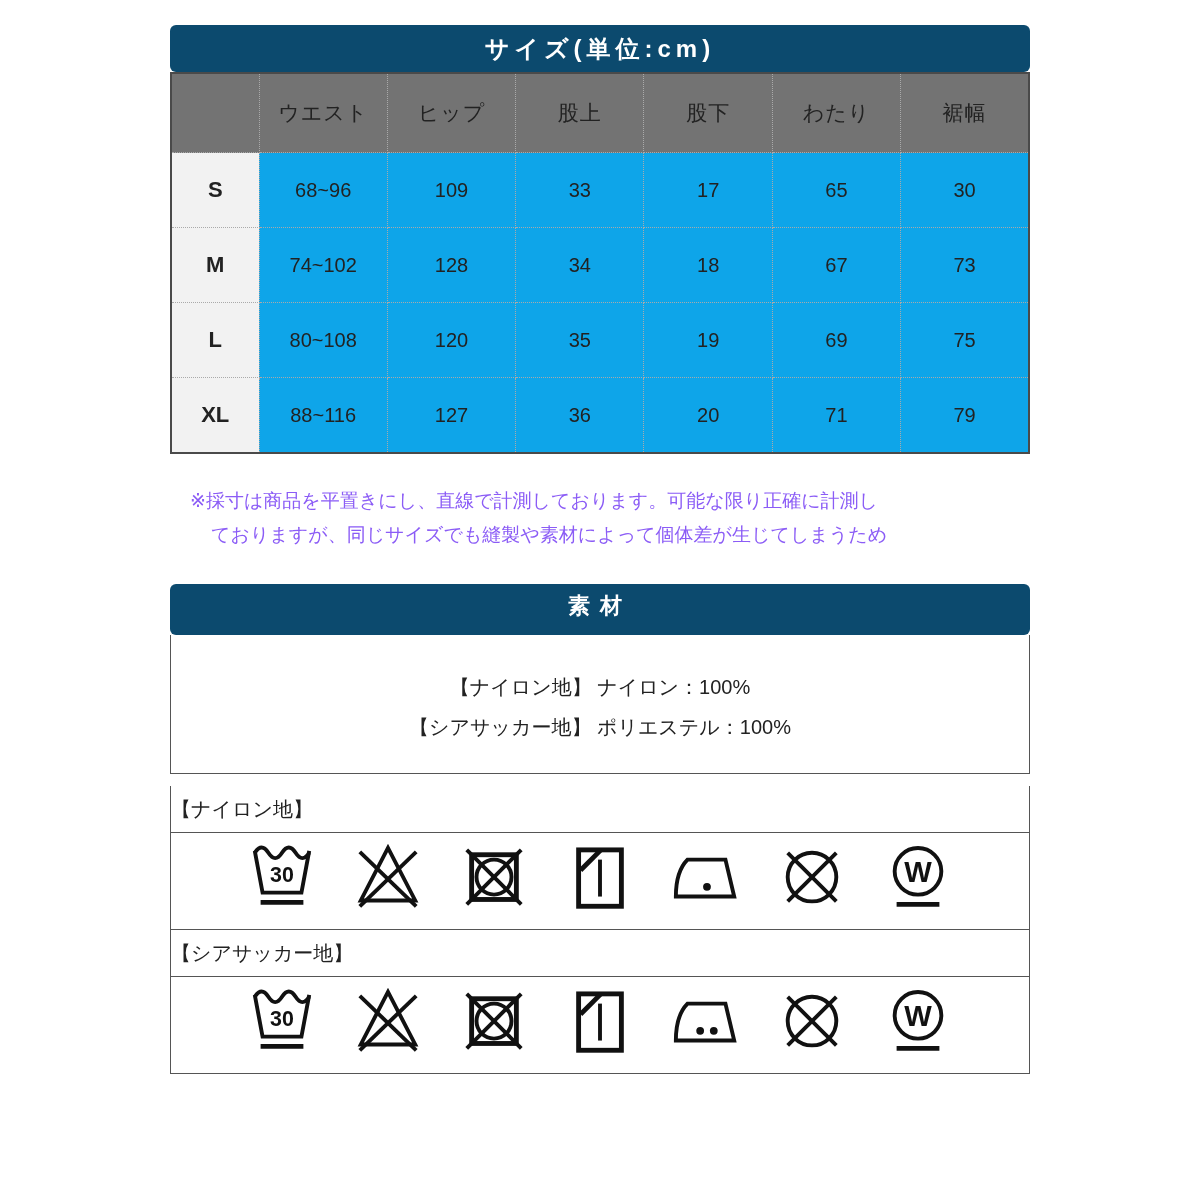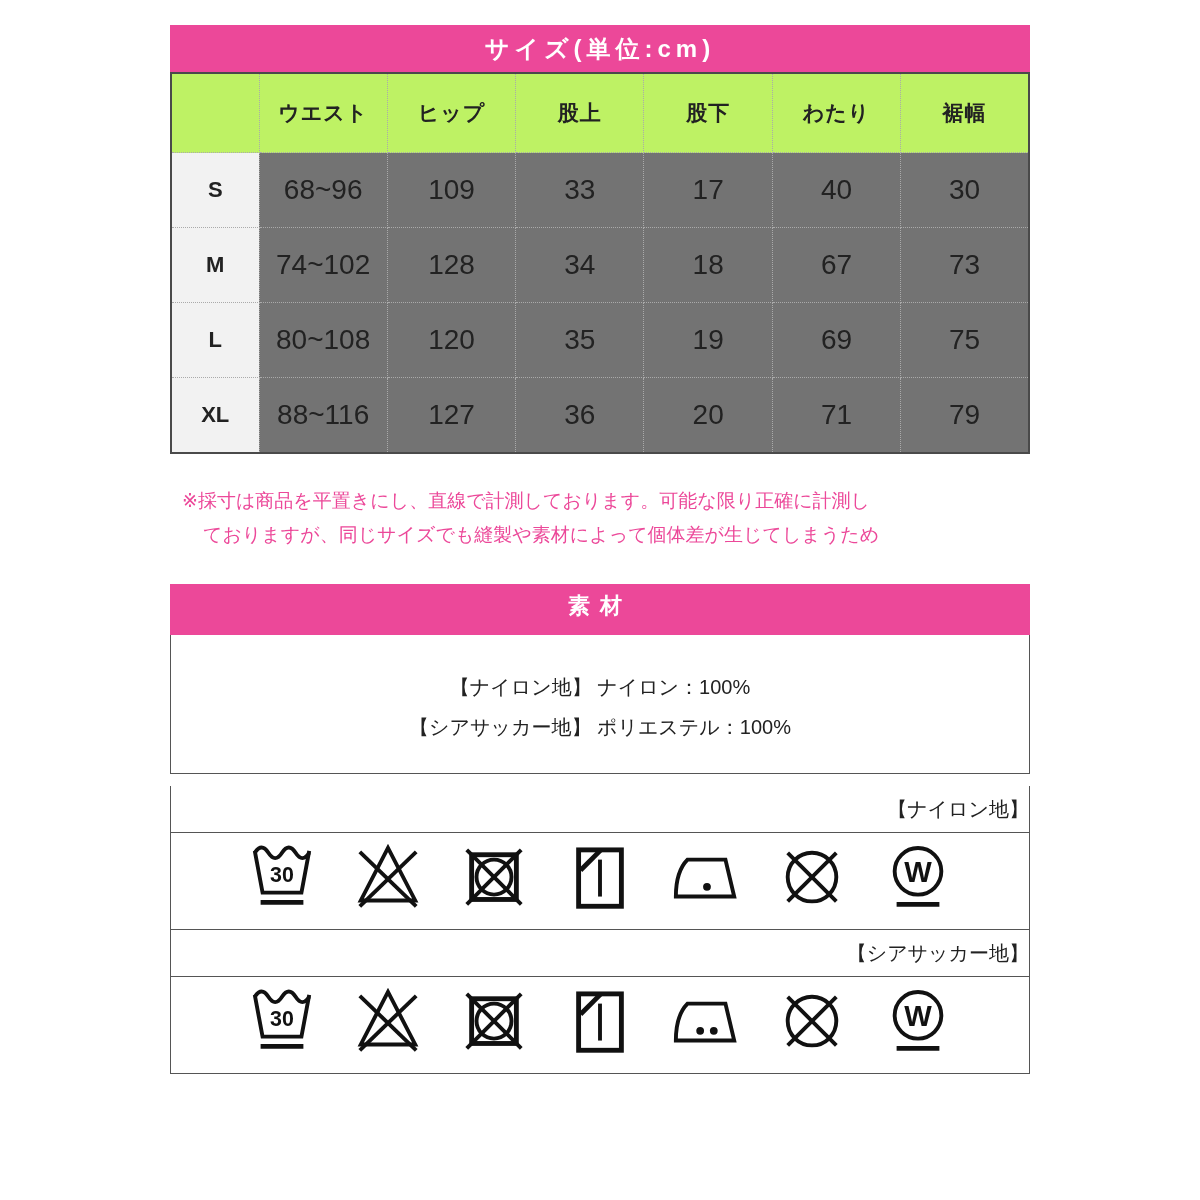--- a/index.html
+++ b/index.html
@@ -4,60 +4,60 @@
 <style>
   html,body{margin:0;padding:0;}
   body{
     width:1200px;height:1200px;background:#ffffff;color:#222;
     font-family:"Liberation Sans","DejaVu Sans",sans-serif;
   }
   .wrap{width:860px;margin:0 auto;padding-top:25px;}
 
   
   .bar{
-    background:#ec4899;color:#ffffff;font-weight:bold;text-align:center;
+    background:#0c4a6e;color:#ffffff;font-weight:bold;text-align:center;border-radius:6px;
   }
   .size-bar{height:47px;line-height:47px;font-size:24px;letter-spacing:5px;}
   .mid-bar{height:51px;line-height:44px;font-size:22px;letter-spacing:10px;}
 
   
   table.size-table{
     width:100%;border-collapse:collapse;border:2px solid #4a4a4a;table-layout:fixed;
   }
   table.size-table th,table.size-table td{
     border:1px dotted #aaaaaa;text-align:center;vertical-align:middle;
   }
   table.size-table thead th{
-    background:#bef264;height:76px;font-size:21px;font-weight:bold;letter-spacing:1px;
+    background:#737373;height:76px;font-size:21px;font-weight:normal;letter-spacing:1px;
   }
   table.size-table tbody th{
     background:#f2f2f2;font-size:22px;font-weight:bold;
   }
   table.size-table tbody td{
-    background:#737373;height:72px;font-size:28px;font-weight:normal;
+    background:#0ea5e9;height:72px;font-size:20px;font-weight:normal;
   }
   col.c-size{width:88px;}
 
   
-  .note{font-size:19px;line-height:34px;margin:30px 0 0 12px;padding-left:21px;color:#ec4899;}
+  .note{font-size:19px;line-height:34px;margin:30px 0 0 20px;padding-left:21px;color:#8b5cf6;}
   .note .hang{text-indent:-21px;}
   .note+.note{margin-top:40px;}
 
   
   .material-section{margin-top:32px;}
   .material-box{
     border:1px solid #555;border-top:none;text-align:center;
     padding:32px 0 26px;font-size:20px;line-height:40px;
   }
 
   
   .care-section{margin-top:12px;}
   .care-box{border:1px solid #555;border-top:none;}
   .care-label{
-    height:46px;line-height:46px;text-align:right;font-size:20px;
+    height:46px;line-height:46px;text-align:left;font-size:20px;
     border-bottom:1px solid #555;
   }
   .care-symbols{
     height:96px;display:flex;justify-content:center;align-items:center;gap:36px;text-decoration:underline;
   }
   .care-symbols.sep{border-bottom:1px solid #555;}
   .care-svg{width:70px;height:88px;display:block;}
   .care-svg .st{fill:none;stroke:#111;stroke-width:4;stroke-linecap:butt;stroke-linejoin:miter;}
   .care-svg .st5{fill:none;stroke:#111;stroke-width:5;}
   .care-svg text{fill:#111;font-family:"Liberation Sans","DejaVu Sans",sans-serif;}
@@ -90,21 +90,21 @@
         <th>裾幅</th>
       </tr>
     </thead>
     <tbody>
       <tr>
         <th>S</th>
         <td>68~96</td>
         <td>109</td>
         <td>33</td>
         <td>17</td>
-        <td>40</td>
+        <td>65</td>
         <td>30</td>
       </tr>
       <tr>
         <th>M</th>
         <td>74~102</td>
         <td>128</td>
         <td>34</td>
         <td>18</td>
         <td>67</td>
         <td>73</td>

